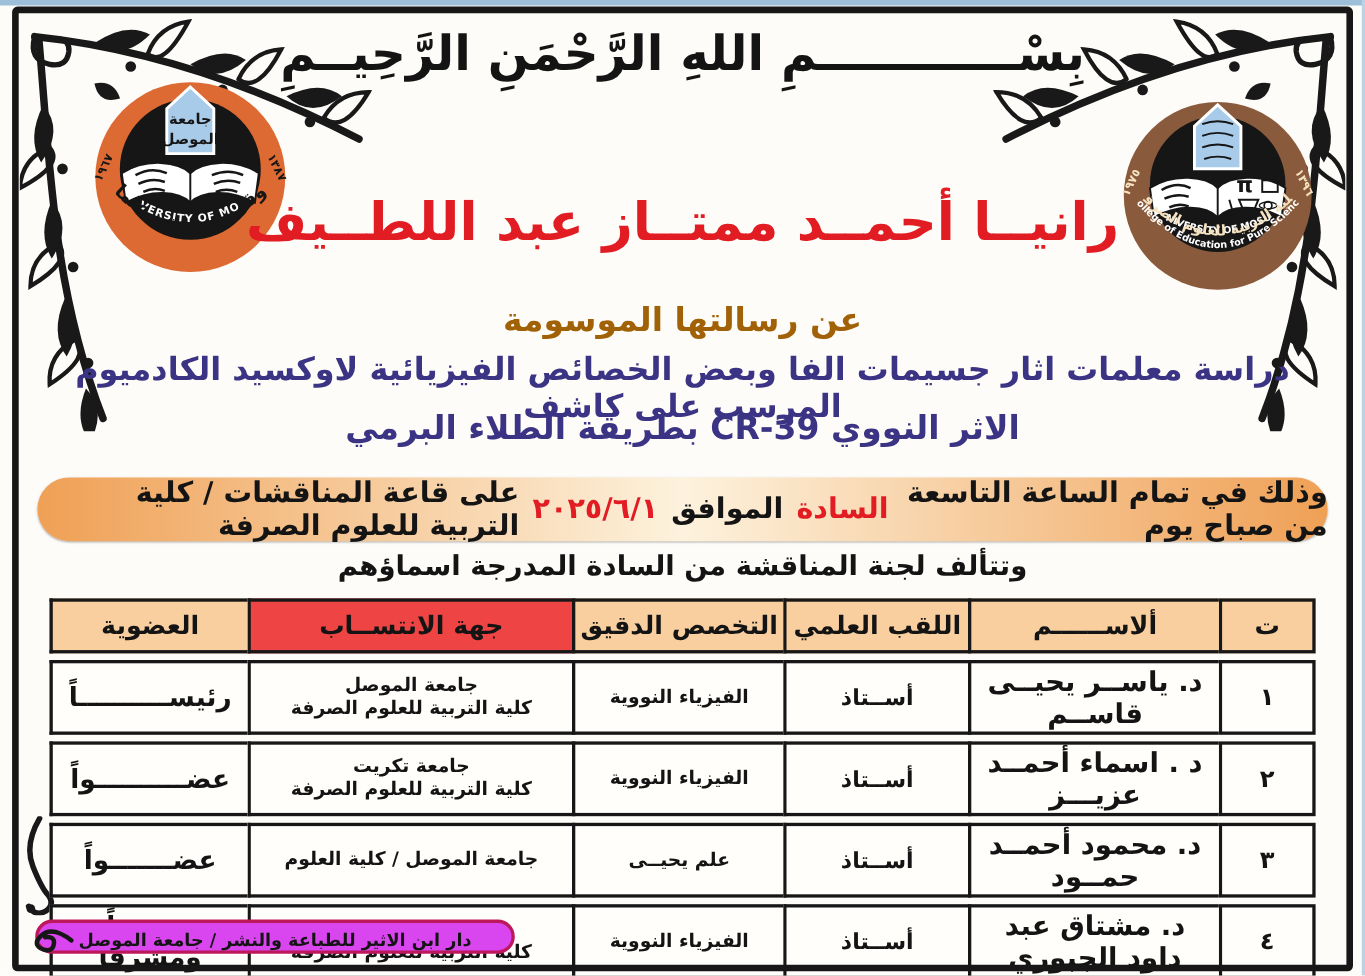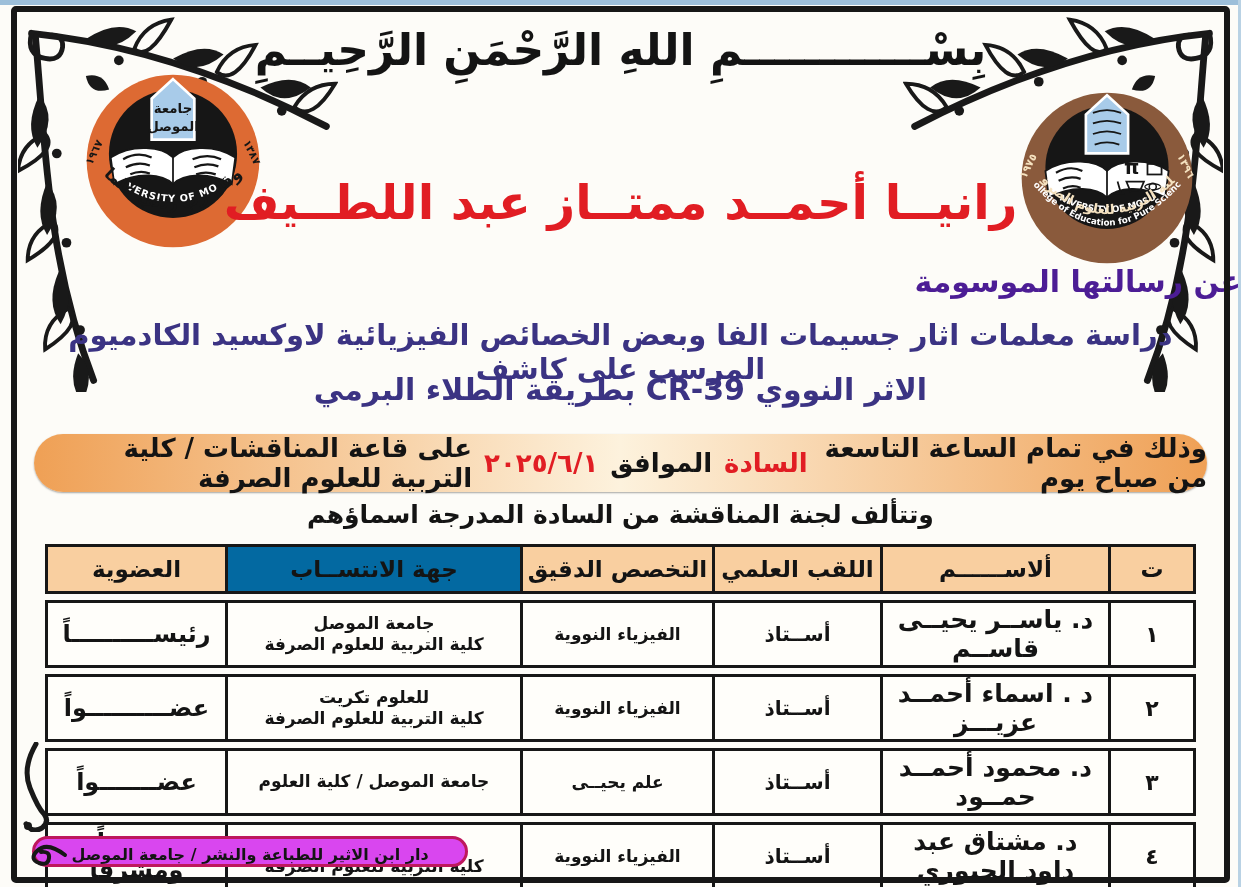--- a/index.html
+++ b/index.html
@@ -11,21 +11,21 @@
   .frame { position:absolute; top:6px; left:11px; right:11px; bottom:4px; border:6px solid #171717; border-radius:5px; pointer-events:none; }
 
   .corner { position:absolute; }
   .corner.tl { top:12px; left:18px; }
   .corner.tr { top:12px; right:18px; transform:scaleX(-1); }
 
   .centered { position:absolute; left:0; right:0; text-align:center; font-weight:bold; }
   .bismillah { top:24px; font-size:44px; color:#141414; letter-spacing:1px; }
   .announce  { top:112px; font-size:36px; color:#141414; }
   .student   { top:174px; font-size:48px; }
-  .thesis-intro { top:264px; font-size:30px; color:#4c1d95;text-align:right; }
+  .thesis-intro { top:274px; font-size:30px; color:#a16207; }
   .thesis-l1 { top:318px; font-size:29px; padding:0 60px; }
   .thesis-l2 { top:372px; font-size:30px; }
 
   .banner { position:absolute; top:434px; left:34px; right:34px; height:58px;
             border-radius:29px; display:flex; align-items:center; justify-content:center;
             gap:12px; font-weight:bold; font-size:26px; color:#141414; direction:rtl;
             box-shadow:0 1px 2px rgba(0,0,0,.35); }
   .committee-intro { top:500px; font-size:25px; color:#141414; }
 
   table.committee { position:absolute; top:538px; right:45px; width:1151px;
@@ -208,21 +208,21 @@
       <col style="width:192px">
         <col style="width:295px">
         <col style="width:180px">
     </colgroup>
     <thead>
       <tr>
         <th style="background:#f9cfa0;">ت</th>
         <th style="background:#f9cfa0;">ألاســــــم</th>
         <th style="background:#f9cfa0;" class="h-small">اللقب العلمي</th>
         <th style="background:#f9cfa0;" class="h-small">التخصص الدقيق</th>
-        <th style="background:#0369a1;">جهة الانتســاب</th>
+        <th style="background:#ef4444;">جهة الانتســاب</th>
         <th style="background:#f9cfa0;">العضوية</th>
       </tr>
     </thead>
     <tbody>
       <tr>
         <td class="c-no">١</td>
         <td class="c-name">د. ياســر يحيــى قاســم</td>
         <td class="c-title">أســتاذ</td>
         <td class="c-spec">الفيزياء النووية</td>
         <td class="c-aff">
@@ -230,21 +230,21 @@
           <span>كلية التربية للعلوم الصرفة</span>
         </td>
         <td class="c-member">رئيســــــــــاً</td>
       </tr>
       <tr>
         <td class="c-no">٢</td>
         <td class="c-name">د . اسماء أحمــد عزيـــز</td>
         <td class="c-title">أســتاذ</td>
         <td class="c-spec">الفيزياء النووية</td>
         <td class="c-aff">
-          <span>للعلوم تكريت</span>
+          <span>جامعة تكريت</span>
           <span>كلية التربية للعلوم الصرفة</span>
         </td>
         <td class="c-member">عضــــــــــواً</td>
       </tr>
       <tr>
         <td class="c-no">٣</td>
         <td class="c-name">د. محمود أحمــد حمــود</td>
         <td class="c-title">أســتاذ</td>
         <td class="c-spec">علم يحيــى</td>
         <td class="c-aff">

